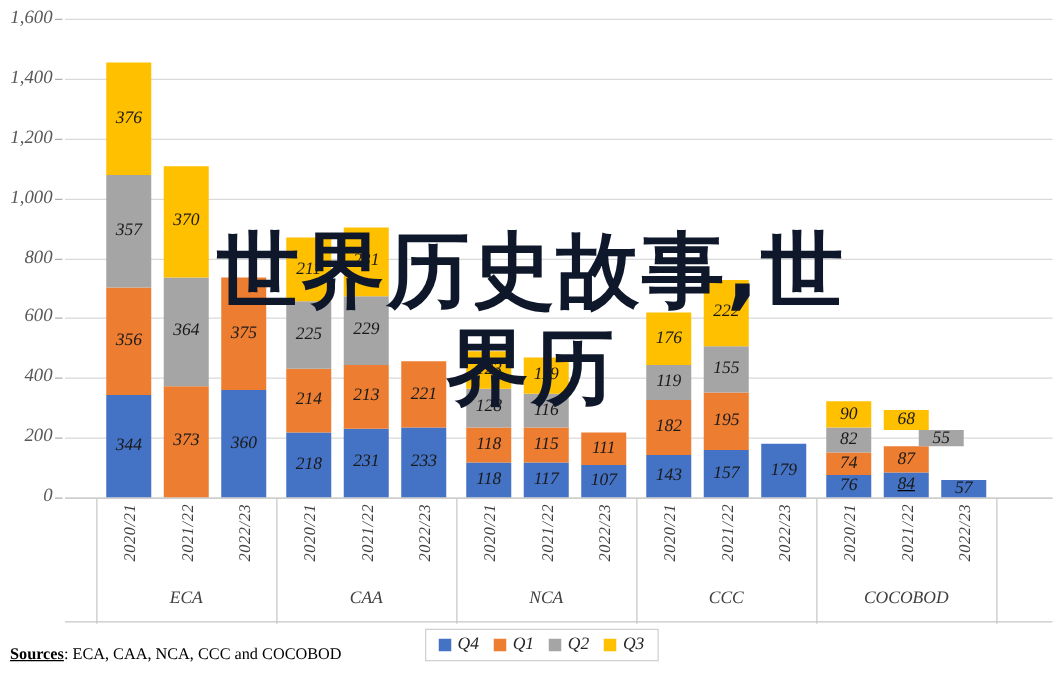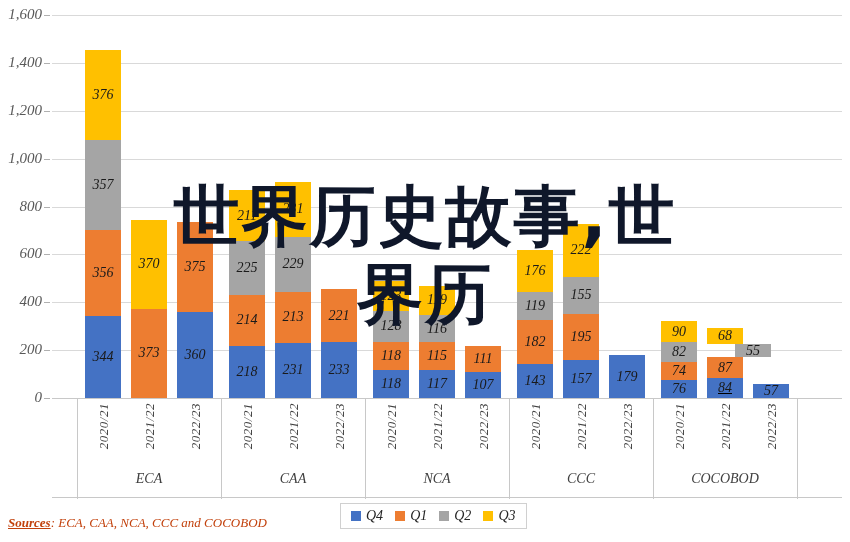--- a/index.html
+++ b/index.html
@@ -138,23 +138,22 @@
     font-style: italic;
     font-size: 14px;
     color: #262626;
   }
 
   
   .source {
     position: absolute;
     left: 8px; top: 515px;
     font-family: "Liberation Serif", serif;
-    font-style: italic;
     font-size: 13px;
-    color: #c2410c;
+    color: #000000;
     white-space: nowrap;
   }
   .source u { text-decoration: underline; font-weight: bold; }
 
   
   .overlay {
     position: absolute;
     left: 0; top: 178px;
     width: 850px;
     text-align: center;
@@ -218,20 +217,23 @@
           <span>357</span>
         </div>
         <div class="seg q3" style="height: 90.005px;">
           <span>376</span>
         </div>
       </div>
       <div class="bar" style="left: 79px; width: 36px;">
         <div class="seg q1" style="height: 89.2869px;">
           <span>373</span>
         </div>
+        <div class="seg q2" style="height: 87.1325px;">
+          <span>364</span>
+        </div>
         <div class="seg q3" style="height: 88.5687px;">
           <span>370</span>
         </div>
       </div>
       <div class="bar" style="left: 125px; width: 36px;">
         <div class="seg q4" style="height: 86.175px;">
           <span>360</span>
         </div>
         <div class="seg q1" style="height: 89.7656px;">
           <span>375</span>

